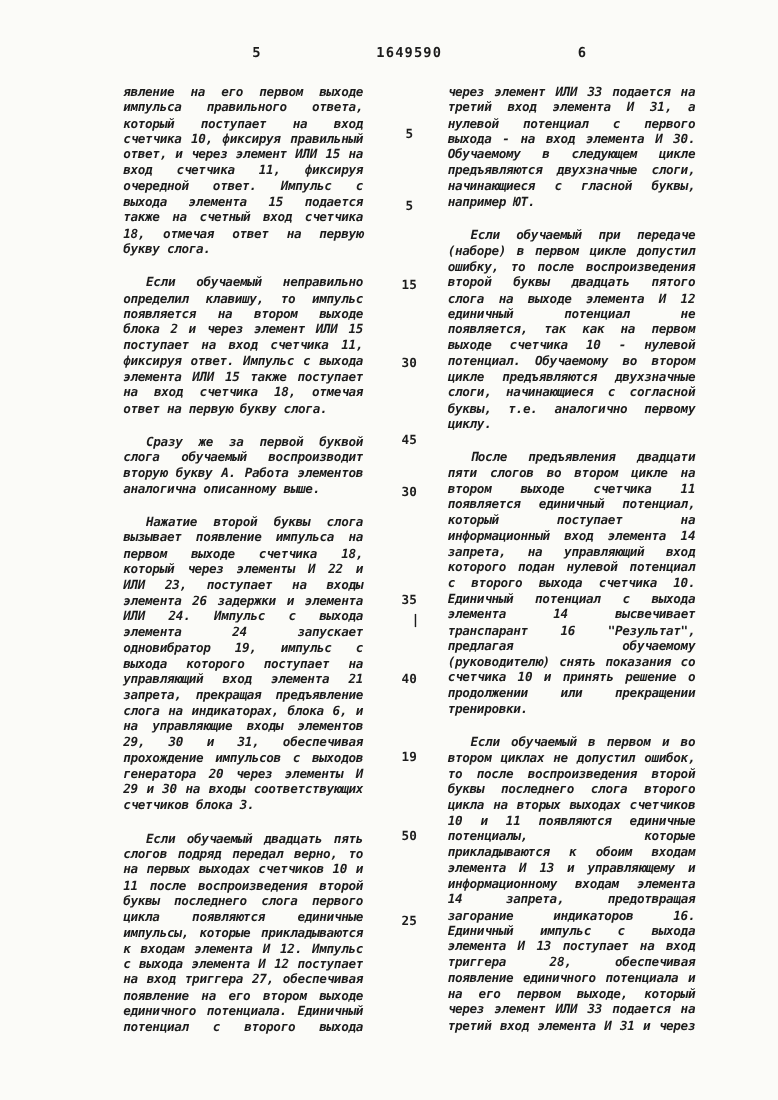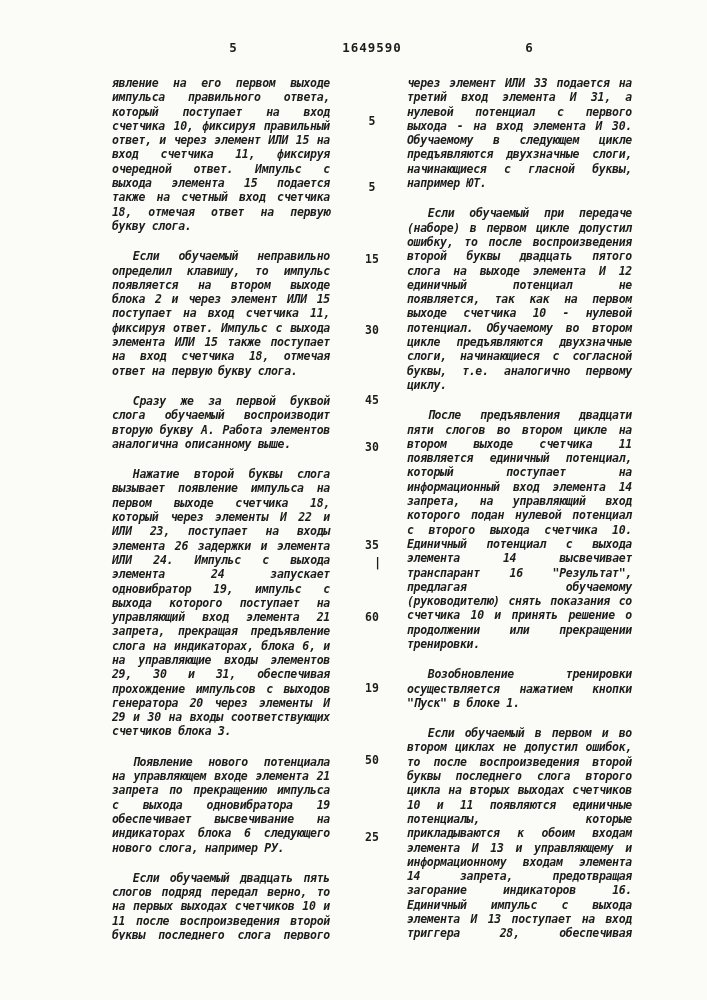--- a/index.html
+++ b/index.html
@@ -85,40 +85,38 @@
     <span class="page-num-left">5</span>
     <span class="patent-num">1649590</span>
     <span class="page-num-right">6</span>
   </div>
 
   <div class="col left-col">
     <p class="para no-indent">явление на его первом выходе импульса правильного ответа, который поступает на вход счетчика 10, фиксируя правильный ответ, и через элемент ИЛИ 15 на вход счетчика 11, фиксируя очередной ответ. Импульс с выхода элемента 15 подается также на счетный вход счетчика 18, отмечая ответ на первую букву слога.</p>
     <p class="para">Если обучаемый неправильно определил клавишу, то импульс появляется на втором выходе блока 2 и через элемент ИЛИ 15 поступает на вход счетчика 11, фиксируя ответ. Импульс с выхода элемента ИЛИ 15 также поступает на вход счетчика 18, отмечая ответ на первую букву слога.</p>
     <p class="para">Сразу же за первой буквой слога обучаемый воспроизводит вторую букву А. Работа элементов аналогична описанному выше.</p>
     <p class="para">Нажатие второй буквы слога вызывает появление импульса на первом выходе счетчика 18, который через элементы И 22 и ИЛИ 23, поступает на входы элемента 26 задержки и элемента ИЛИ 24. Импульс с выхода элемента 24 запускает одновибратор 19, импульс с выхода которого поступает на управляющий вход элемента 21 запрета, прекращая предъявление слога на индикаторах, блока 6, и на управляющие входы элементов 29, 30 и 31, обеспечивая прохождение импульсов с выходов генератора 20 через элементы И 29 и 30 на входы соответствующих счетчиков блока 3.</p>
-    <p class="para">Появление нового потенциала на управляющем входе элемента 21 запрета по прекращению импульса с выхода одновибратора 19 обеспечивает высвечивание на индикаторах блока 6 следующего нового слога, например РУ.</p>
     <p class="para">Если обучаемый двадцать пять слогов подряд передал верно, то на первых выходах счетчиков 10 и 11 после воспроизведения второй буквы последнего слога первого цикла появляются единичные импульсы, которые прикладываются к входам элемента И 12. Импульс с выхода элемента И 12 поступает на вход триггера 27, обеспечивая появление на его втором выходе единичного потенциала. Единичный потенциал с второго выхода триггера 27</p>
   </div>
 
   <div>
     <span class="gutter-num" style="top:114px">5</span>
     <span class="gutter-num" style="top:180px">5</span>
     <span class="gutter-num" style="top:252px">15</span>
     <span class="gutter-num" style="top:323px">30</span>
     <span class="gutter-num" style="top:393px">45</span>
     <span class="gutter-num" style="top:440px">30</span>
     <span class="gutter-num" style="top:538px">35</span>
     <span class="gutter-tick" style="top:556px">|</span>
-    <span class="gutter-num" style="top:610px">60</span>
+    <span class="gutter-num" style="top:610px">40</span>
     <span class="gutter-num" style="top:681px">19</span>
     <span class="gutter-num" style="top:753px">50</span>
     <span class="gutter-num" style="top:830px">25</span>
   </div>
 
   <div class="col right-col">
     <p class="para no-indent">через элемент ИЛИ 33 подается на третий вход элемента И 31, а нулевой потенциал с первого выхода - на вход элемента И 30. Обучаемому в следующем цикле предъявляются двухзначные слоги, начинающиеся с гласной буквы, например ЮТ.</p>
     <p class="para">Если обучаемый при передаче (наборе) в первом цикле допустил ошибку, то после воспроизведения второй буквы двадцать пятого слога на выходе элемента И 12 единичный потенциал не появляется, так как на первом выходе счетчика 10 - нулевой потенциал. Обучаемому во втором цикле предъявляются двухзначные слоги, начинающиеся с согласной буквы, т.е. аналогично первому циклу.</p>
     <p class="para">После предъявления двадцати пяти слогов во втором цикле на втором выходе счетчика 11 появляется единичный потенциал, который поступает на информационный вход элемента 14 запрета, на управляющий вход которого подан нулевой потенциал с второго выхода счетчика 10. Единичный потенциал с выхода элемента 14 высвечивает транспарант 16 "Результат", предлагая обучаемому (руководителю) снять показания со счетчика 10 и принять решение о продолжении или прекращении тренировки.</p>
-    <p class="para">Возобновление тренировки осуществляется нажатием кнопки "Пуск" в блоке 1.</p>
     <p class="para">Если обучаемый в первом и во втором циклах не допустил ошибок, то после воспроизведения второй буквы последнего слога второго цикла на вторых выходах счетчиков 10 и 11 появляются единичные потенциалы, которые прикладываются к обоим входам элемента И 13 и управляющему и информационному входам элемента 14 запрета, предотвращая загорание индикаторов 16. Единичный импульс с выхода элемента И 13 поступает на вход триггера 28, обеспечивая появление единичного потенциала и на его первом выходе, который через элемент ИЛИ 33 подается на третий вход элемента И 31 и через элемент ИЛИ 32 на вход триггера 27, обеспечивая появление на его первом выходе единичного потенциала, который прикладывается к третьему входу элемента И 30, т.е. в третьем цикле на индикаторах блока 6 предъявля-</p>
   </div>
 
 </div>
 
 </body></html>

